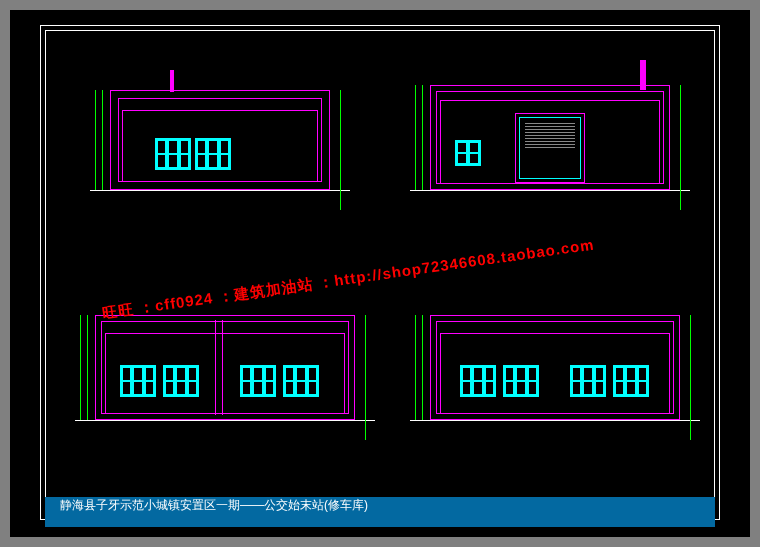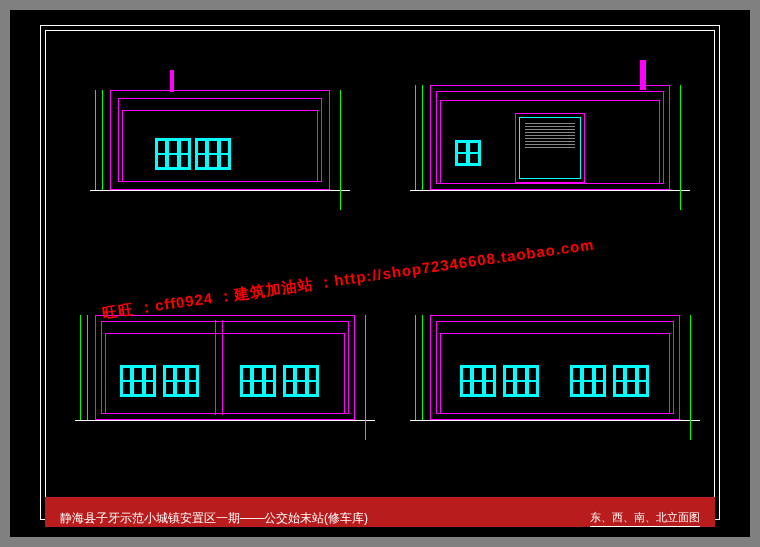--- a/index.html
+++ b/index.html
@@ -1,20 +1,20 @@
 <!DOCTYPE html>
 <html><head>
 <meta charset="utf-8">
 <style>
 *{margin:0;padding:0;box-sizing:border-box}
 body{background:#808080;width:760px;height:547px;font-family:"SimSun","Microsoft YaHei",sans-serif;overflow:hidden}
 .canvas{position:absolute;left:10px;top:10px;width:740px;height:527px;background:#000}
 .inner-frame{position:absolute;left:30px;top:15px;width:680px;height:495px;border:1px solid #fff}
 .inner-frame2{position:absolute;left:35px;top:20px;width:670px;height:485px;border:1px solid #fff}
-.title-bar{position:absolute;left:35px;bottom:10px;width:670px;height:30px;background:#b91c1c;display:flex;align-items:flex-end;padding:0 15px;justify-content:space-between}
+.title-bar{position:absolute;left:35px;bottom:10px;width:670px;height:30px;background:#0369a1;display:flex;align-items:flex-start;padding:0 15px;justify-content:space-between}
 .title-text{color:#fff;font-size:12px}
 .subtitle-text{color:#fff;font-size:11px;border-bottom:1px solid #fff;padding-bottom:1px}
 .elevation{position:absolute}
 .outer-wall{position:absolute;border:1px solid #ff00ff}
 .inner-wall{position:absolute;border:1px solid #ff00ff}
 .window{position:absolute;border:1px solid #00ffff;display:flex}
 .window-pane{flex:1;border:0.5px solid #00ffff;display:flex;flex-direction:column}
 .window-cell{flex:1;border:0.5px solid #00ffff}
 .door{position:absolute;border:1px solid #ff00ff}
 .door-inner{position:absolute;inset:3px;border:1px solid #00ffff}
@@ -239,15 +239,14 @@
     <div class="ground-line" style="left:0;top:125px;width:290px"></div>
     <div class="dim-line dim-v" style="left:5px;top:20px;height:105px"></div>
     <div class="dim-line dim-v" style="left:12px;top:20px;height:105px"></div>
     <div class="dim-line dim-v" style="left:280px;top:20px;height:125px"></div>
   </div>
 
   <div class="watermark" style="left:90px;top:260px">旺旺 ：cff0924 ：建筑加油站 ：http://shop72346608.taobao.com</div>
 
   <div class="title-bar">
     <span class="title-text">静海县子牙示范小城镇安置区一期——公交始末站(修车库)</span>
-    <span class="subtitle-text">东、西、南、北立面图</span>
   </div>
 </div>
 
 </body></html>

